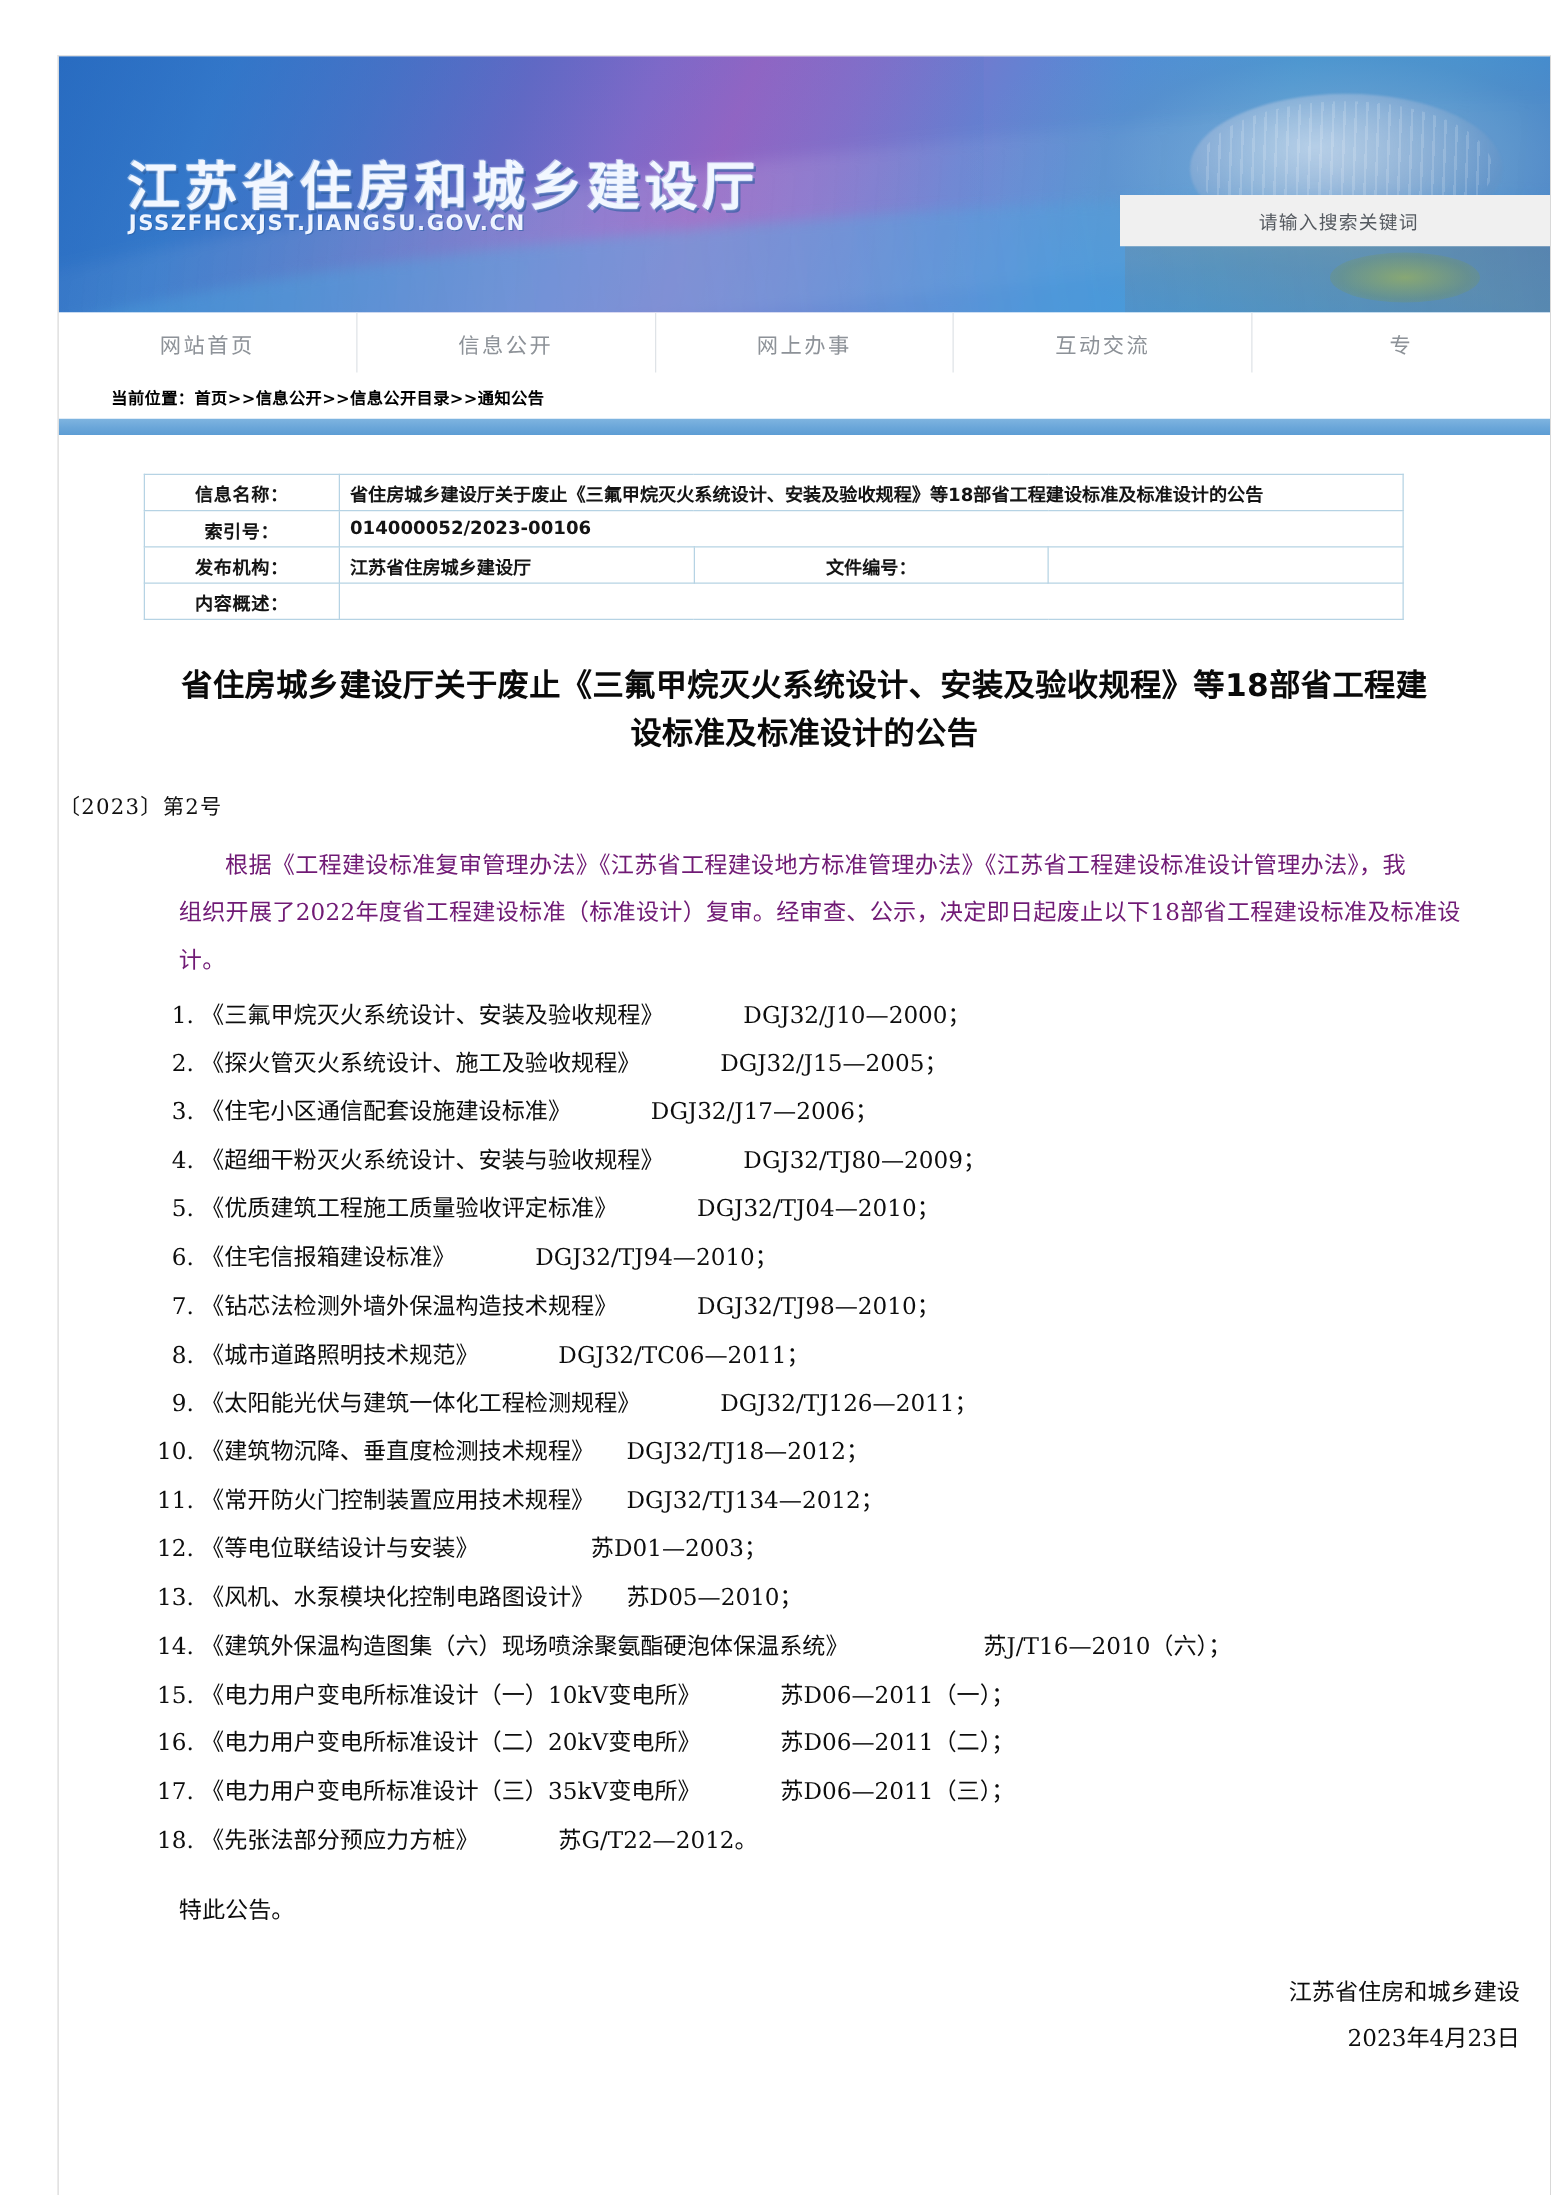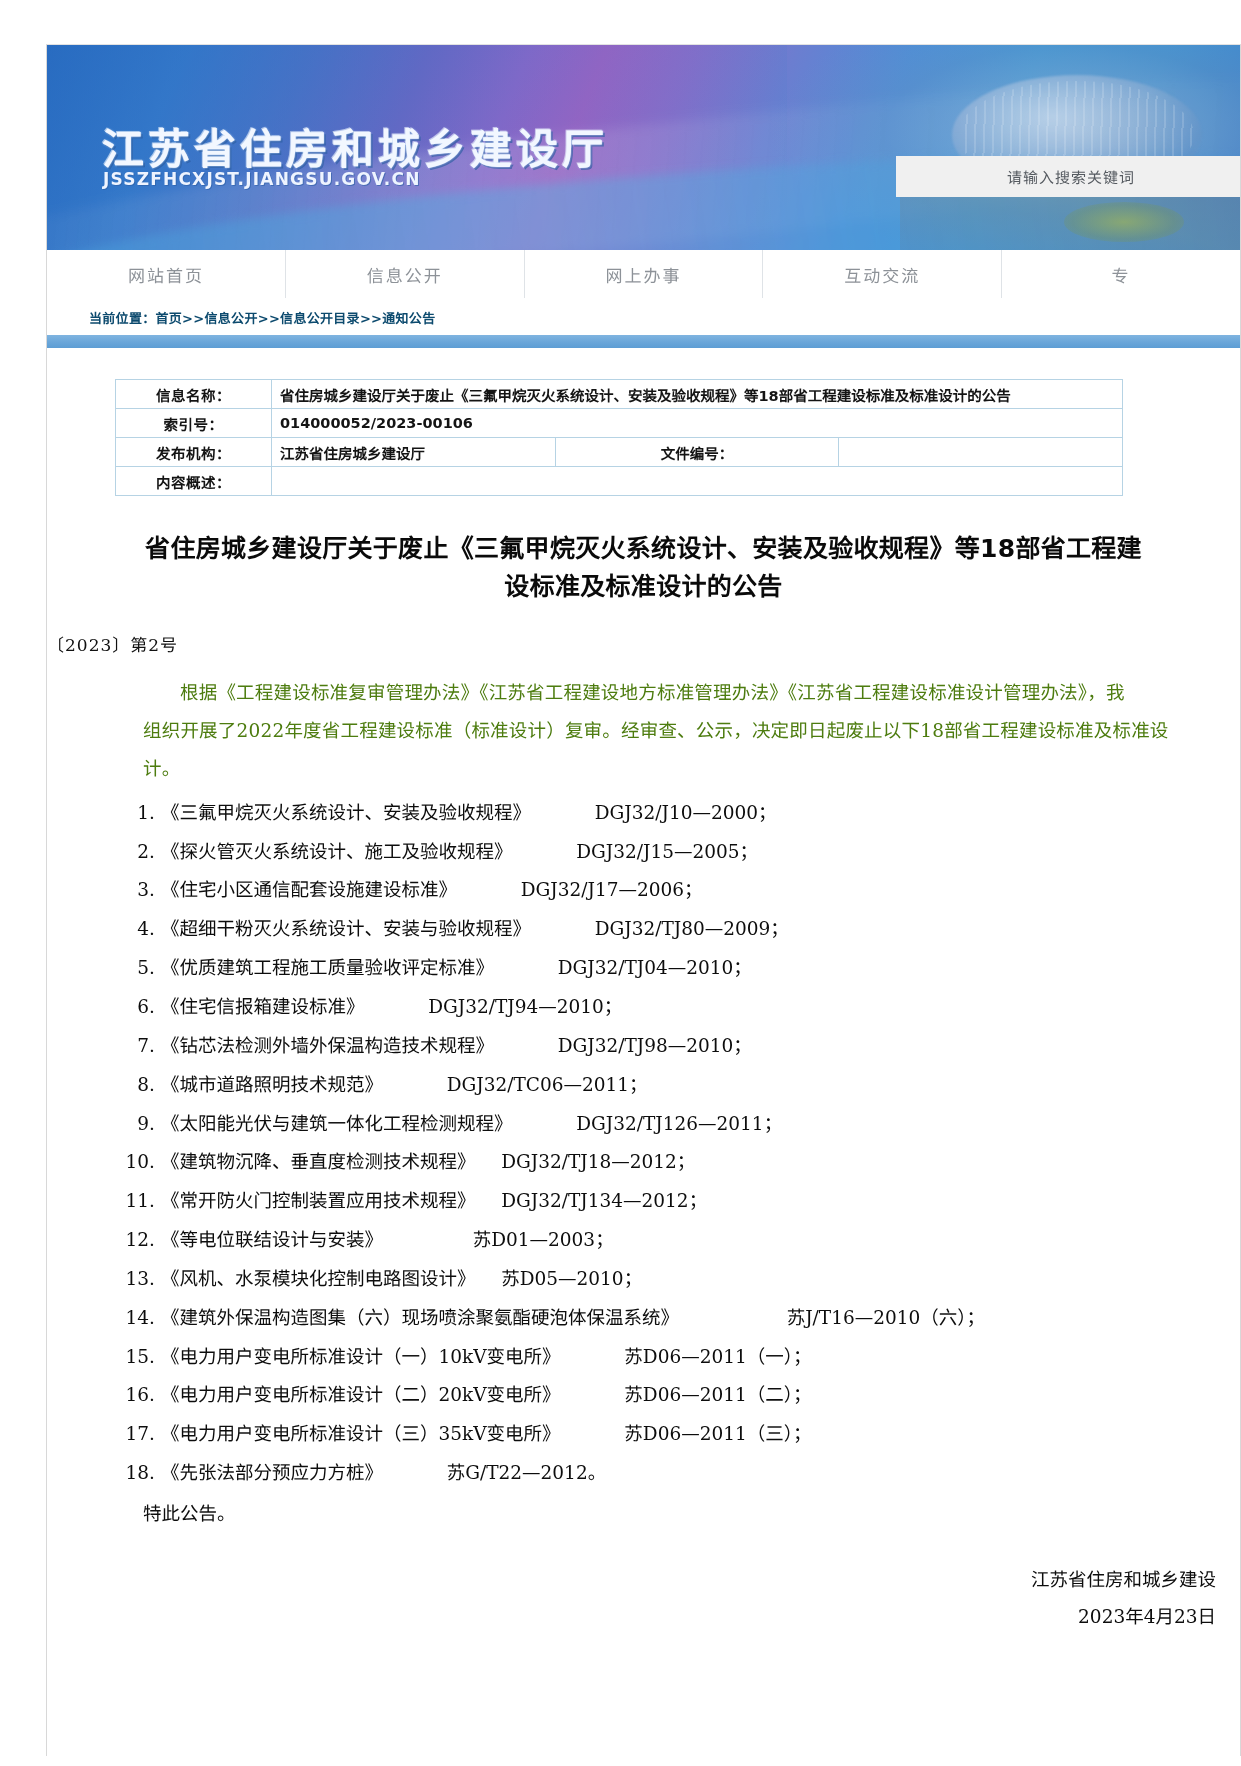--- a/index.html
+++ b/index.html
@@ -209,21 +209,21 @@
     height: 36px;
     background: #ffffff;
     display: flex;
     align-items: center;
   }
   .crumb {
     margin-left: 42px;
     font-family: "DejaVu Sans", "Liberation Sans", sans-serif;
     font-size: 13px;
     font-weight: bold;
-    color: #0c4a6e;
+    color: #000000;
     letter-spacing: .3px;
     white-space: nowrap;
   }
 
   .blue-strip {
     position: relative;
     width: 100%;
     height: 13px;
     background: linear-gradient(180deg,#7fb4e0 0%, #6aa6d9 55%, #5d9dd4 100%);
   }
@@ -291,21 +291,21 @@
     letter-spacing: 1px;
   }
   .doc-body {
     margin: 18px 0 0 0;
     padding: 0 34px 0 96px;
   }
   .para {
     font-family: "DejaVu Serif", "Liberation Serif", serif;
     font-size: 18.5px;
     line-height: 2.05;
-    color: #4d7c0f;
+    color: #701a75;
     text-indent: 2em;
     letter-spacing: .2px;
     white-space: nowrap;
   }
   .para-line { white-space: nowrap; }
 
   ol.std-list {
     list-style: none;
     margin: 6px 0 0 0;
     padding: 0 0 0 78px;
@@ -320,21 +320,21 @@
   ol.std-list li .num { display: inline-block; min-width: 30px; text-align: right; }
   ol.std-list li .nm  { display: inline-block; }
   ol.std-list li .code{ display: inline-block; }
 
   .closing {
     font-family: "DejaVu Serif", "Liberation Serif", serif;
     font-size: 18.5px;
     line-height: 2.1;
     color: #0d0d0d;
     padding-left: 96px;
-    margin-top: 2px;
+    margin-top: 17px;
   }
   .sign {
     margin-top: 16px;
     padding-right: 24px;
     text-align: right;
     font-family: "DejaVu Serif", "Liberation Serif", serif;
     font-size: 18.5px;
     line-height: 2.0;
     color: #0d0d0d;
     white-space: nowrap;

